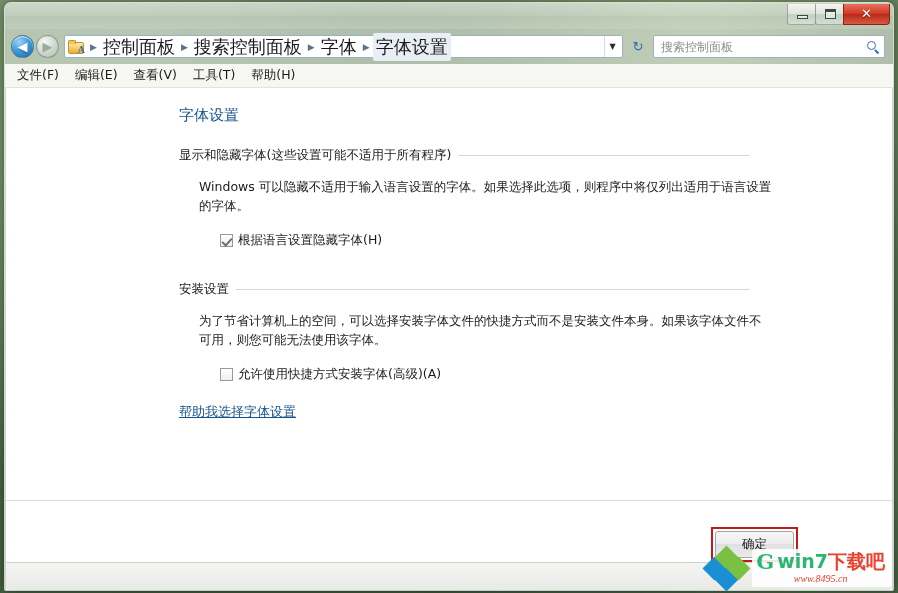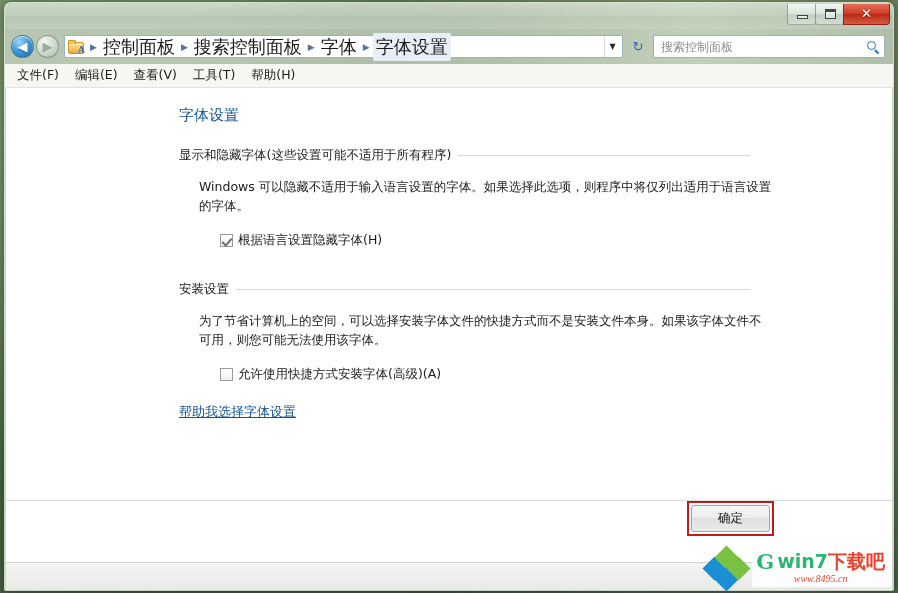--- a/index.html
+++ b/index.html
@@ -393,23 +393,23 @@
     margin: 22px 0 0 151px;
     cursor: pointer;
   }
 
   
   .footer {
     flex: 0 0 62px;
     border-top: 1px solid #dcdcdc;
     background: #fff;
     display: flex;
-    align-items: flex-start;
+    align-items: flex-end;
     justify-content: flex-end;
-    padding-right: 118px;
+    padding-right: 94px;
   }
   .ok-btn { padding: 4px 26px; }
 
   .bottom-strip {
     flex: 0 0 28px;
     background: linear-gradient(180deg, rgba(243,243,240,0.85) 0%, rgba(228,230,226,0.85) 100%);
     border-top: 1px solid rgba(190,198,190,0.6);
     border-radius: 0 0 3px 3px;
   }
 

